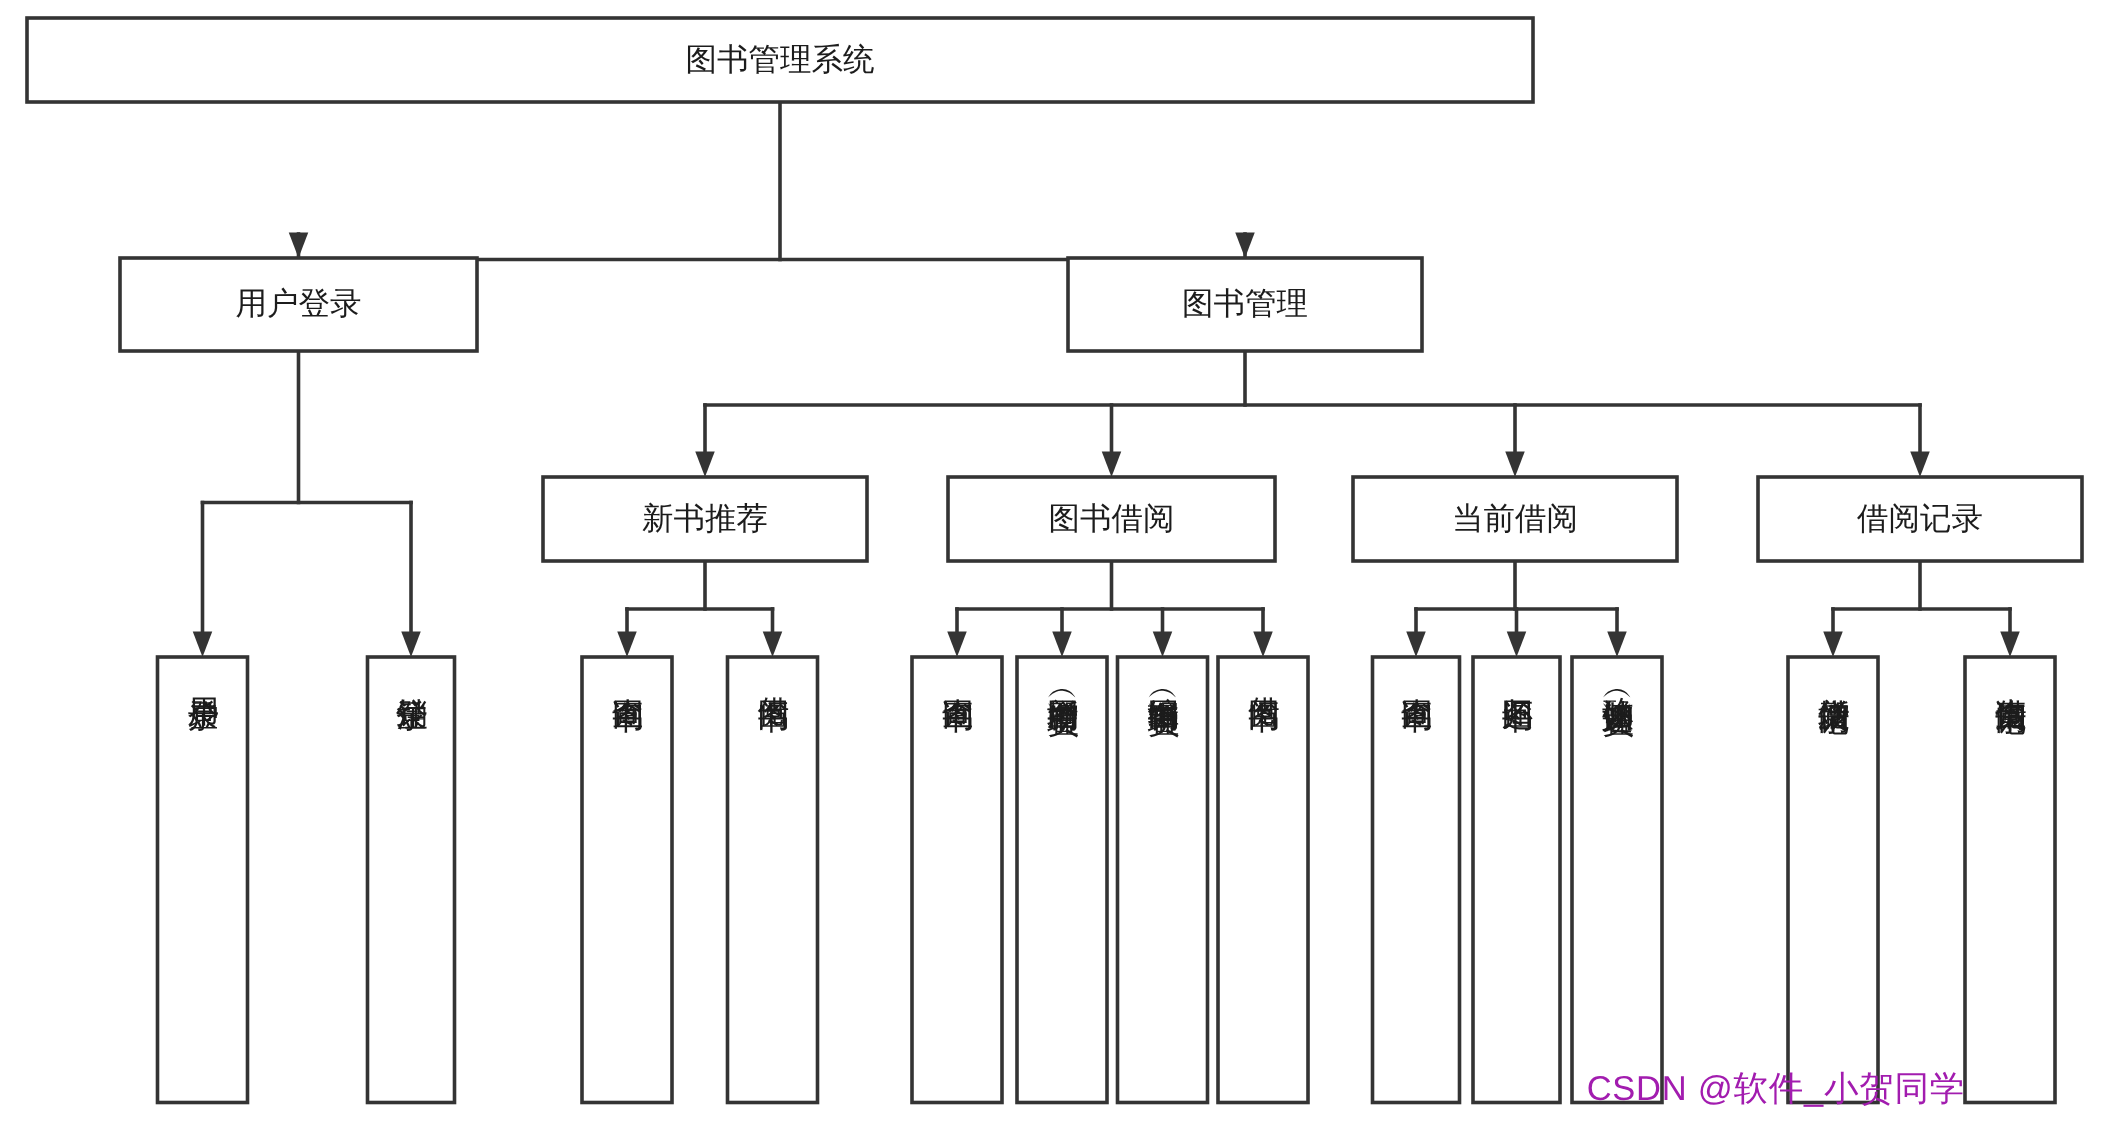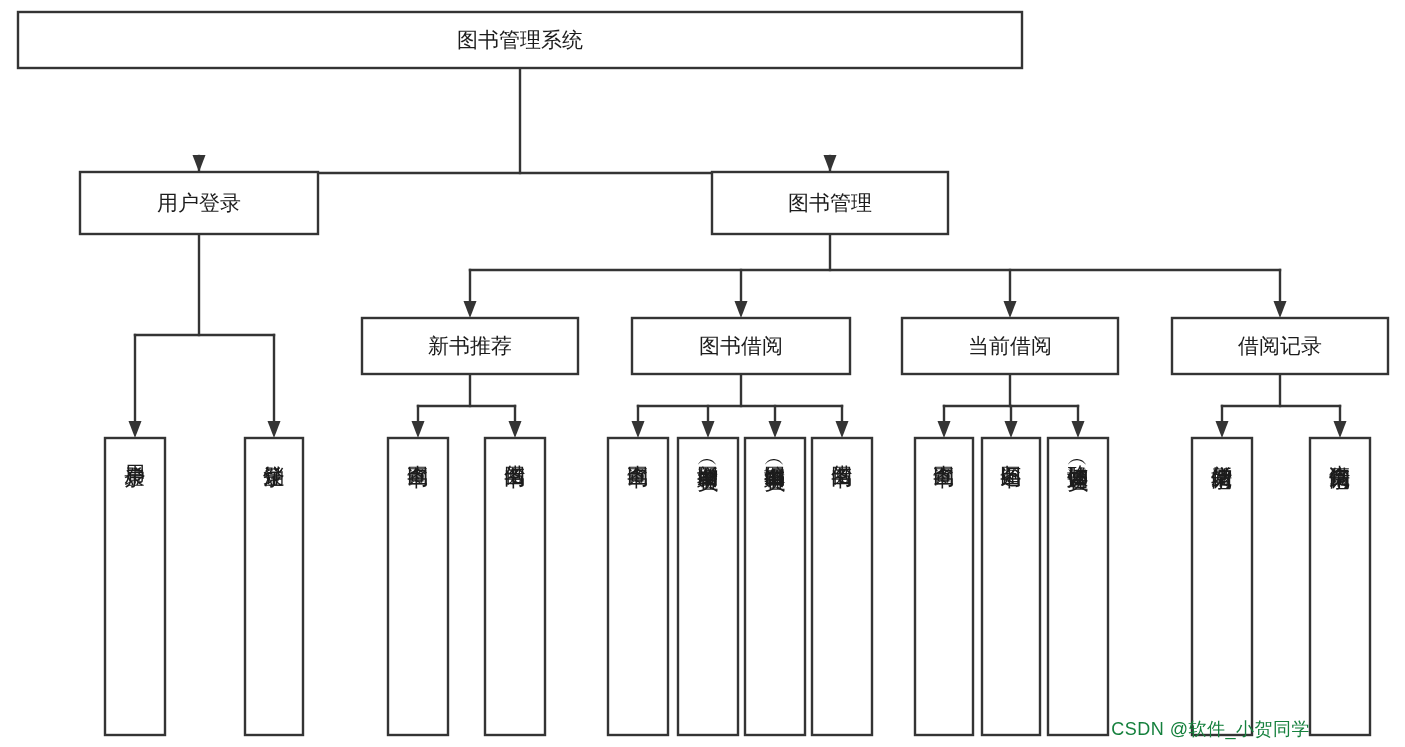--- a/index.html
+++ b/index.html
@@ -60,22 +60,22 @@
     text-align: start;
     white-space: nowrap;
     letter-spacing: 1px;
     pointer-events: none;
   }
   .watermark {
     position: absolute;
     right: 8px;
     bottom: 6px;
     font-family: "Liberation Sans", "DejaVu Sans", sans-serif;
-    font-size: 18px;
-    color: #15803d;
+    font-size: 23px;
+    color: #a21caf;
     letter-spacing: 0.5px;
     white-space: nowrap;
   }
 </style>
 </head>
 <body>
 
 <div id="diagram-root">
 
   <svg class="flow" viewBox="0 0 1405 747">

